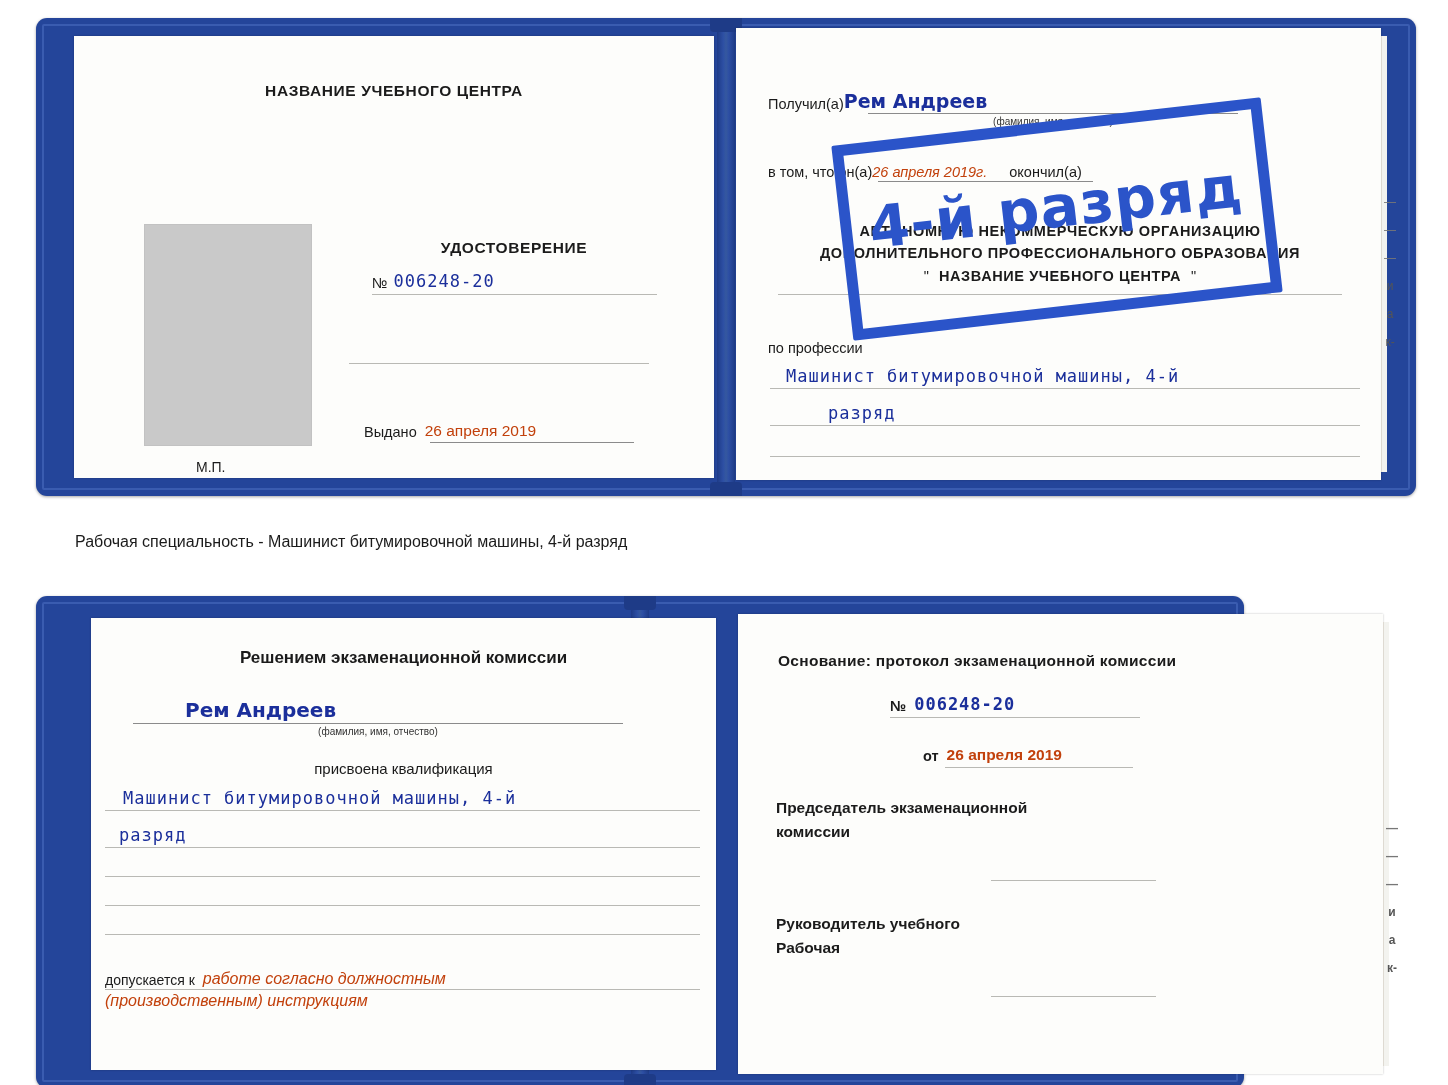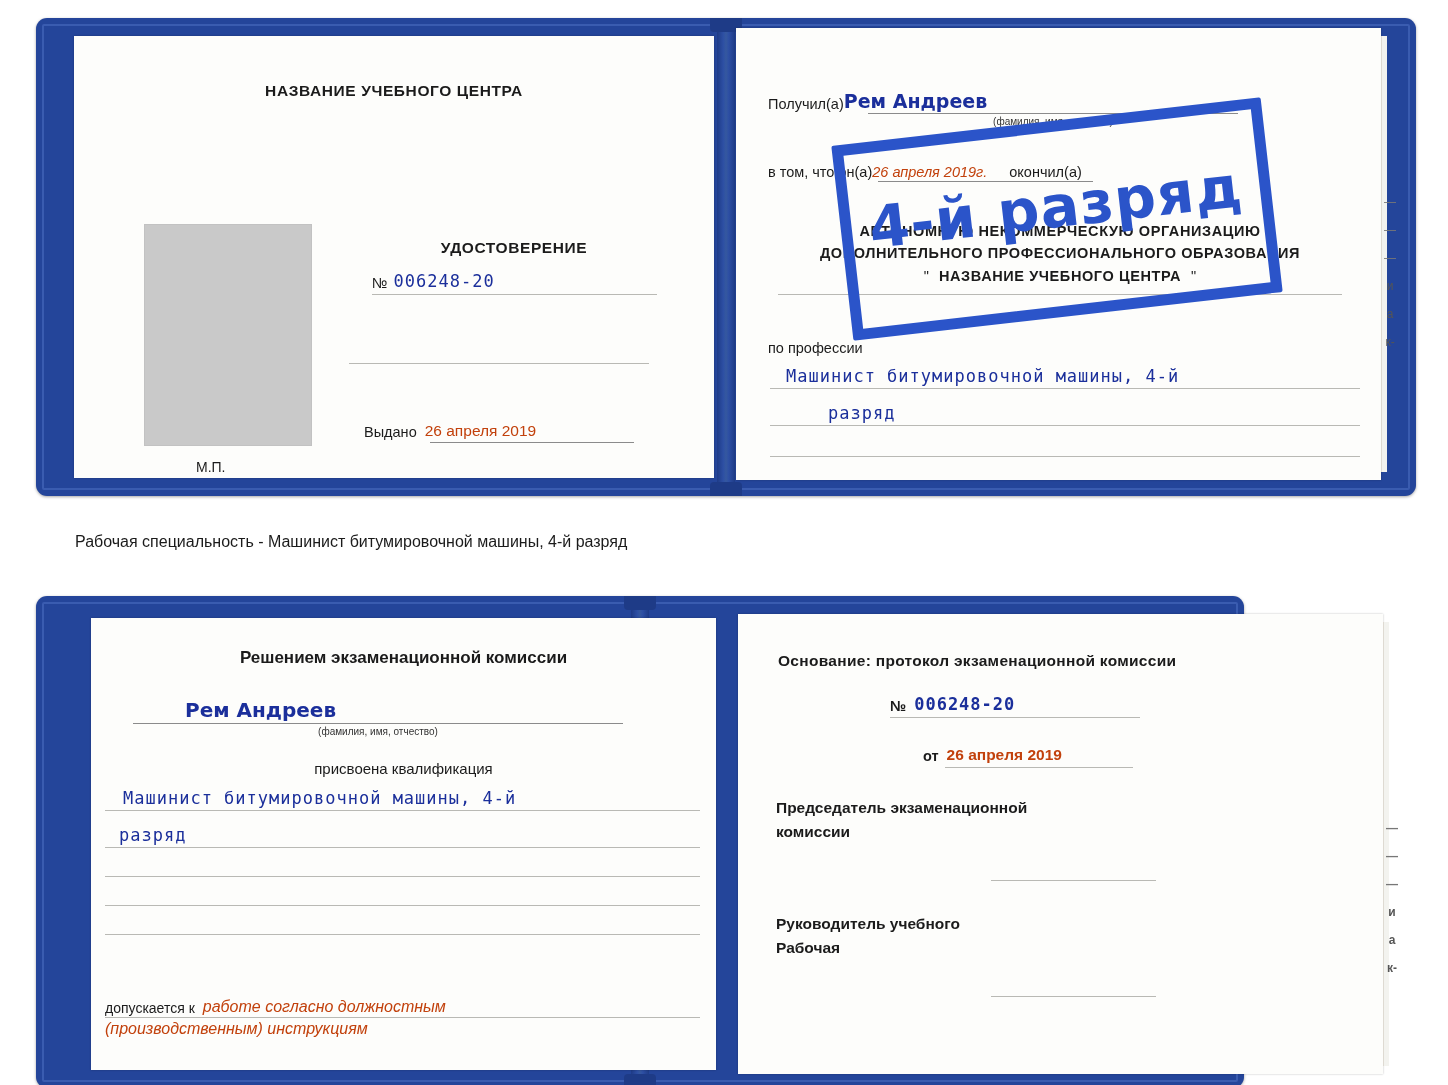--- a/index.html
+++ b/index.html
@@ -244,21 +244,21 @@
       <div style="position:absolute;left:14px;top:170px;width:595px;">
         <div class="ink-script" style="font-size:17px;padding-left:18px;">Машинист битумировочной машины, 4-й</div>
         <div class="rule-light" style="margin-top:2px;"></div>
         <div class="ink-script" style="font-size:17px;padding-left:14px;margin-top:14px;">разряд</div>
         <div class="rule-light" style="margin-top:2px;"></div>
         <div class="rule-light" style="margin-top:28px;"></div>
         <div class="rule-light" style="margin-top:28px;"></div>
         <div class="rule-light" style="margin-top:28px;"></div>
       </div>
 
-      <div style="position:absolute;left:14px;top:352px;width:595px;margin-top:28px;">
+      <div style="position:absolute;left:14px;top:352px;width:595px;">
         <div style="display:flex;align-items:flex-end;gap:8px;">
           <span class="lbl" style="font-size:14px;">допускается к</span>
           <span class="pen" style="font-style:italic;font-size:16px;">работе согласно должностным</span>
         </div>
         <div class="rule-light" style="margin-top:1px;"></div>
         <div class="pen" style="font-style:italic;font-size:16px;margin-top:2px;">(производственным) инструкциям</div>
       </div>
     </div>
 
     <div class="leaf right">

